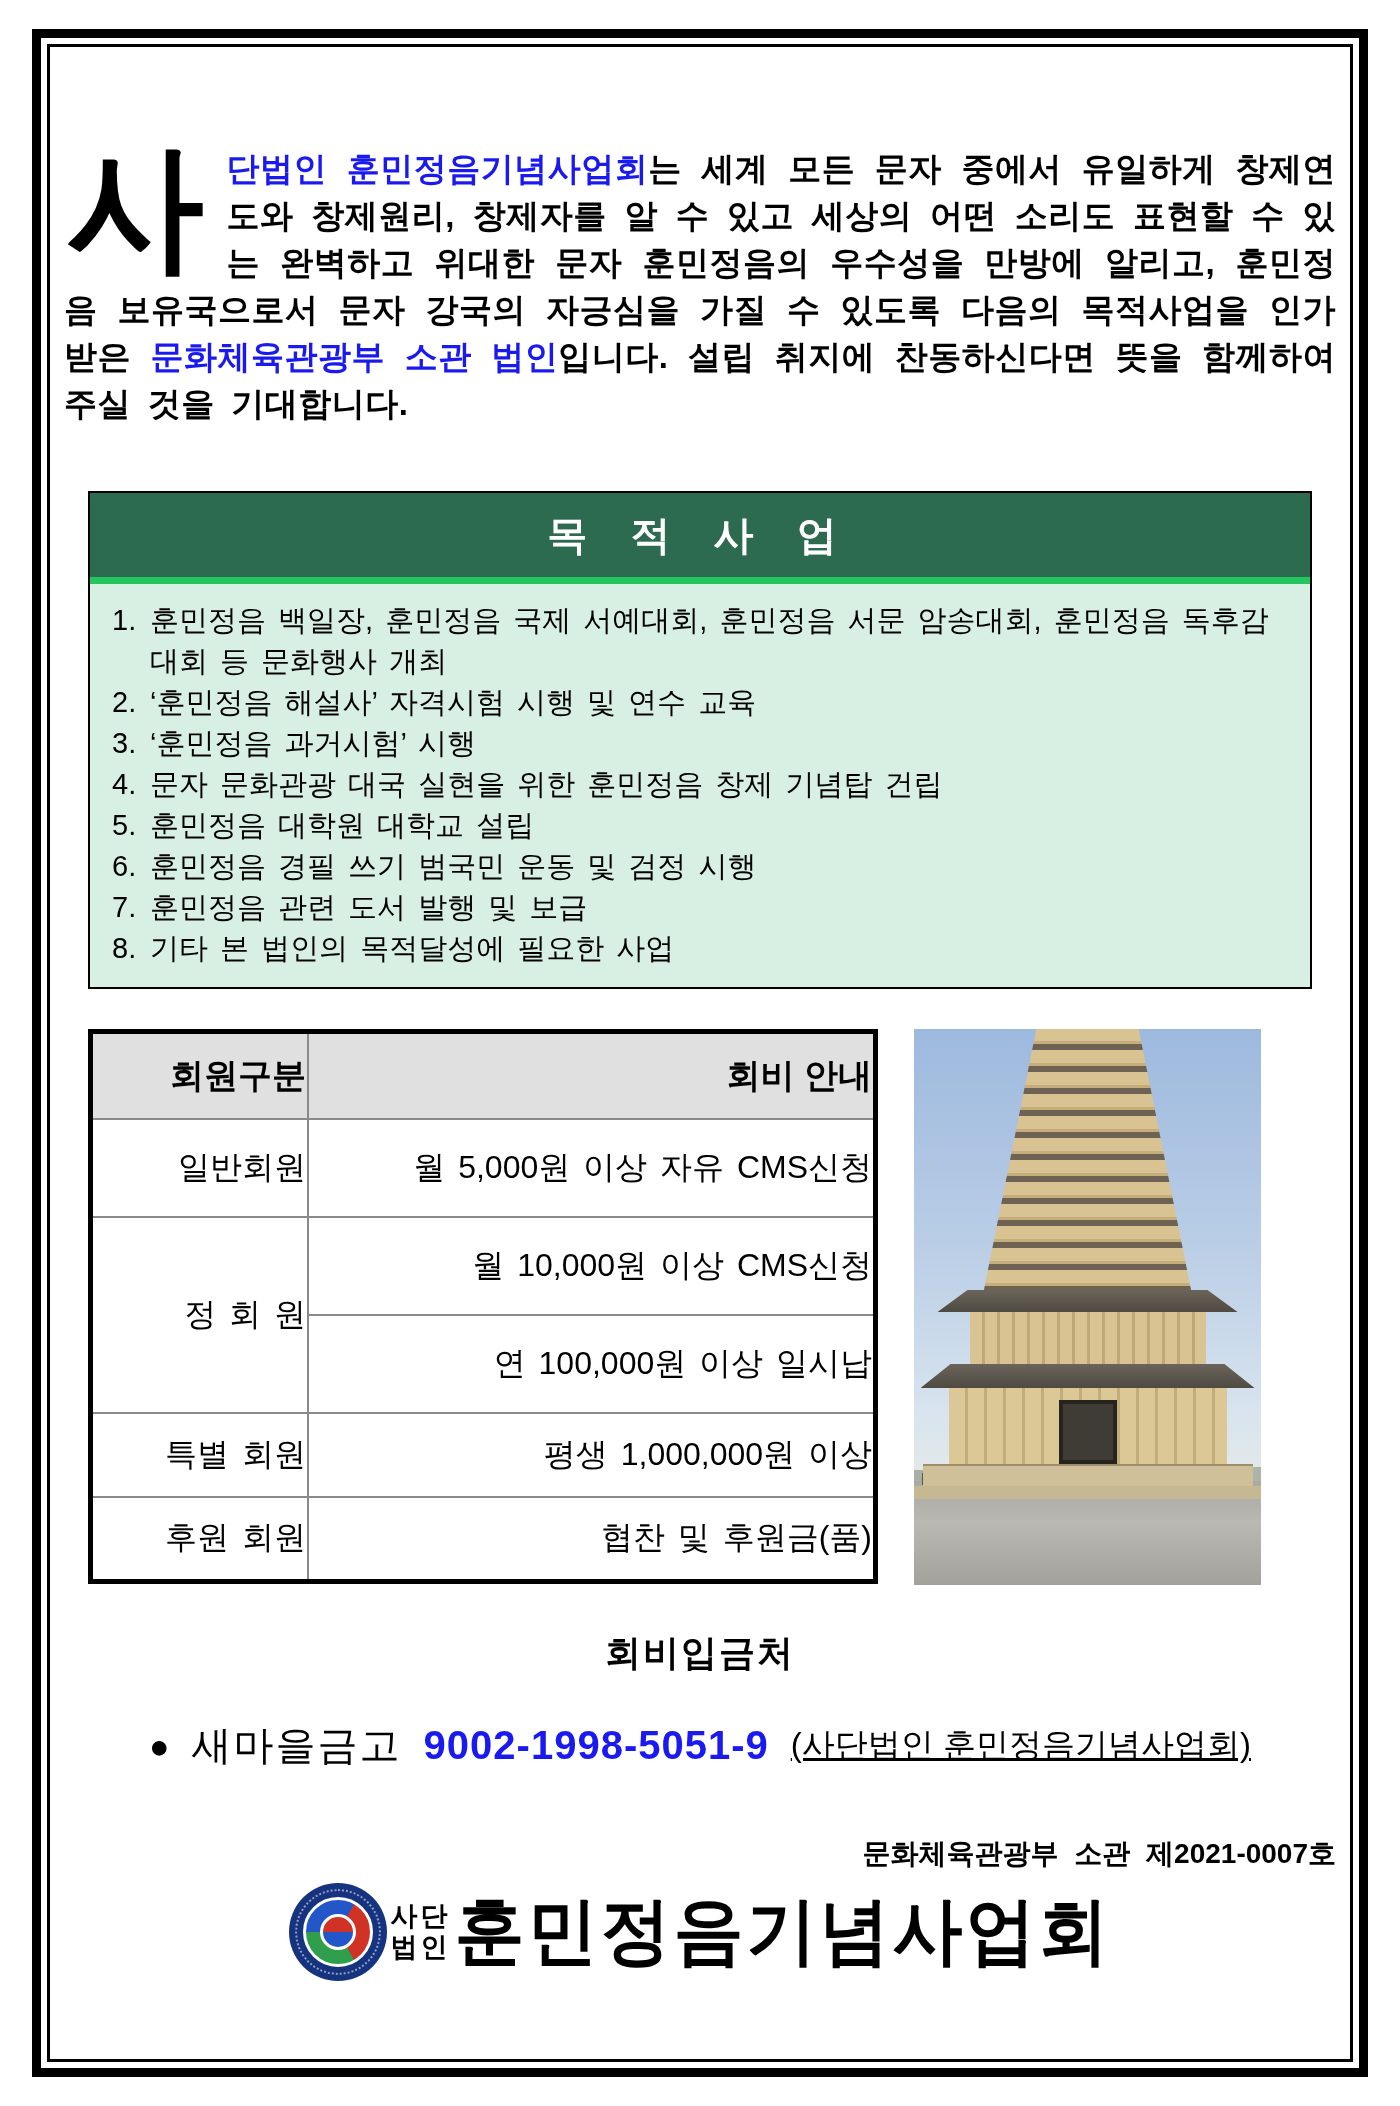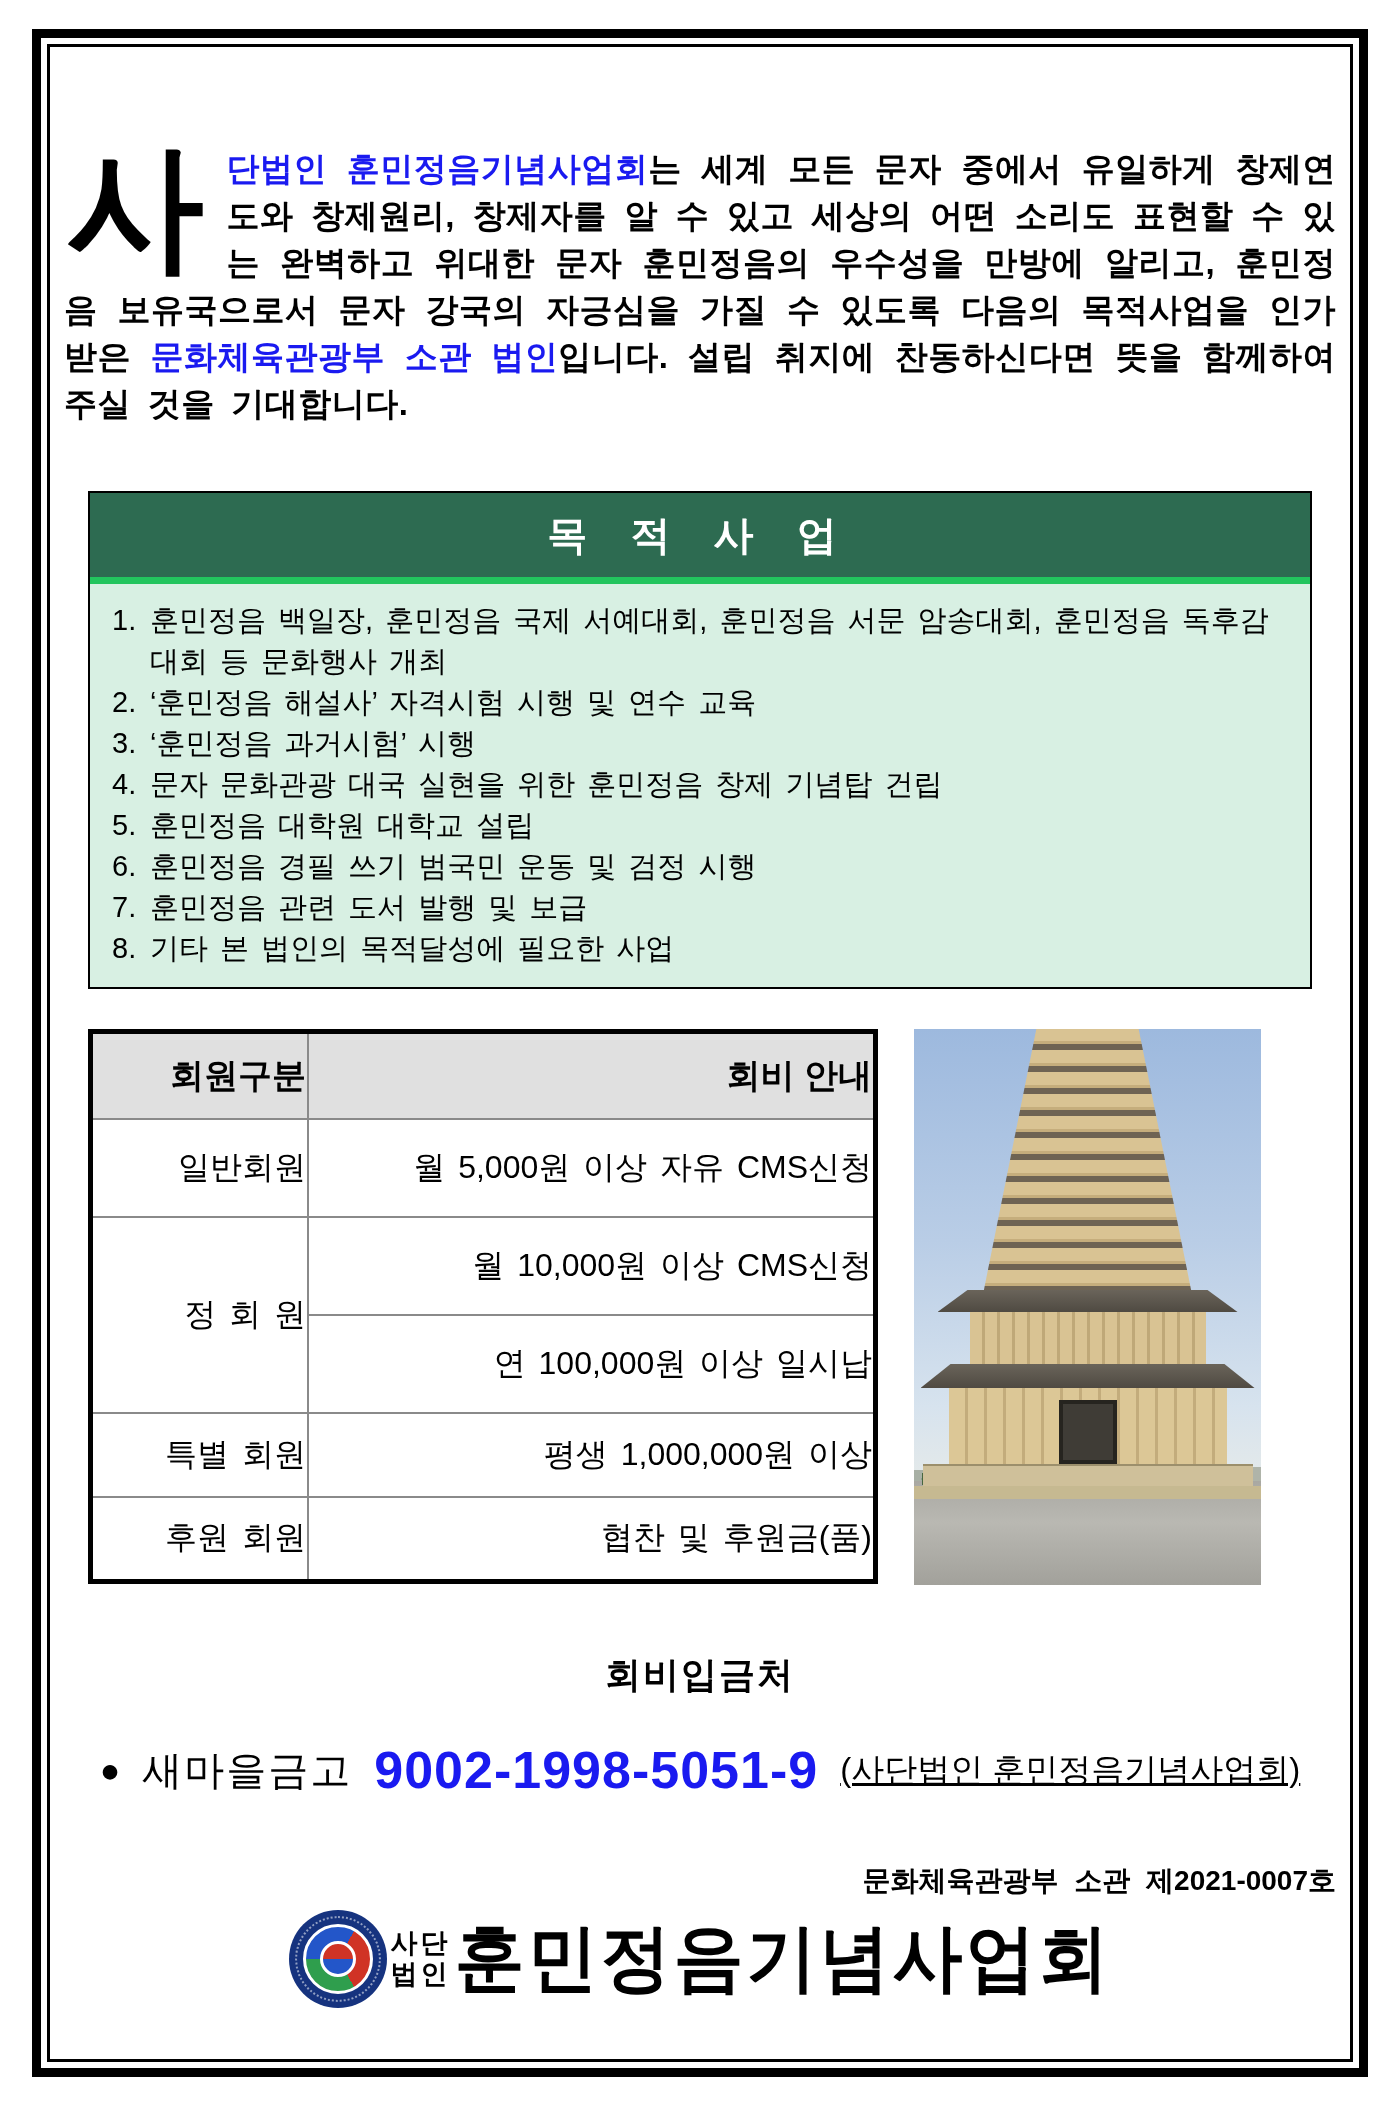--- a/index.html
+++ b/index.html
@@ -54,25 +54,25 @@
   .roof{background:linear-gradient(180deg,#6a645a,#4f4a42);}
   .roof.r1{width:300px;height:22px;clip-path:polygon(10% 0,90% 0,100% 100%,0 100%);margin-top:-2px;}
   .mid-house{width:236px;height:52px;background:repeating-linear-gradient(90deg,#d9c393 0 12px,#bfa878 12px 15px);}
   .roof.r2{width:334px;height:24px;clip-path:polygon(9% 0,91% 0,100% 100%,0 100%);}
   .base-house{width:278px;height:76px;background:repeating-linear-gradient(90deg,#dcc796 0 16px,#c3ac7c 16px 19px);position:relative;}
   .door{position:absolute;left:50%;top:12px;transform:translateX(-50%);width:50px;height:56px;background:#3f3c36;border:4px solid #26241f;}
   .plinth{width:330px;height:20px;background:#cfc09a;border-top:2px solid #9c8f6c;}
   .steps{width:362px;height:13px;background:#c6b991;}
 
   
-  .deposit-title{margin-top:66px;text-align:center;font-size:36px;font-weight:700;letter-spacing:2px;}
+  .deposit-title{margin-top:44px;text-align:center;font-size:36px;font-weight:700;letter-spacing:2px;}
   .deposit-line{margin-top:40px;display:flex;align-items:center;justify-content:center;gap:22px;white-space:nowrap;}
   .d-bullet{font-size:34px;line-height:1;}
   .d-bank{font-size:40px;font-weight:500;letter-spacing:2px;}
-  .d-account{font-size:52px;font-weight:800;color:#1a1af0;letter-spacing:1px;}
+  .d-account{font-size:40px;font-weight:800;color:#1a1af0;letter-spacing:1px;}
   .d-holder{font-size:33px;font-weight:500;text-decoration:underline;}
 
   
   .reg-line{margin-top:62px;text-align:right;font-size:28px;font-weight:700;word-spacing:8px;}
   .logo-row{margin-top:10px;display:flex;align-items:center;justify-content:center;gap:4px;}
   .emblem{position:relative;width:98px;height:98px;border-radius:50%;background:#16337f;flex:0 0 auto;}
   .emblem .ring-dots{position:absolute;inset:6px;border-radius:50%;border:2px dotted #ffffff88;}
   .emblem .inner-disc{position:absolute;inset:14px;border-radius:50%;
     background:conic-gradient(from 150deg,#2f9e4d 0 120deg,#2356c9 120deg 240deg,#d03325 240deg 360deg);
     border:3px solid #fff;}

